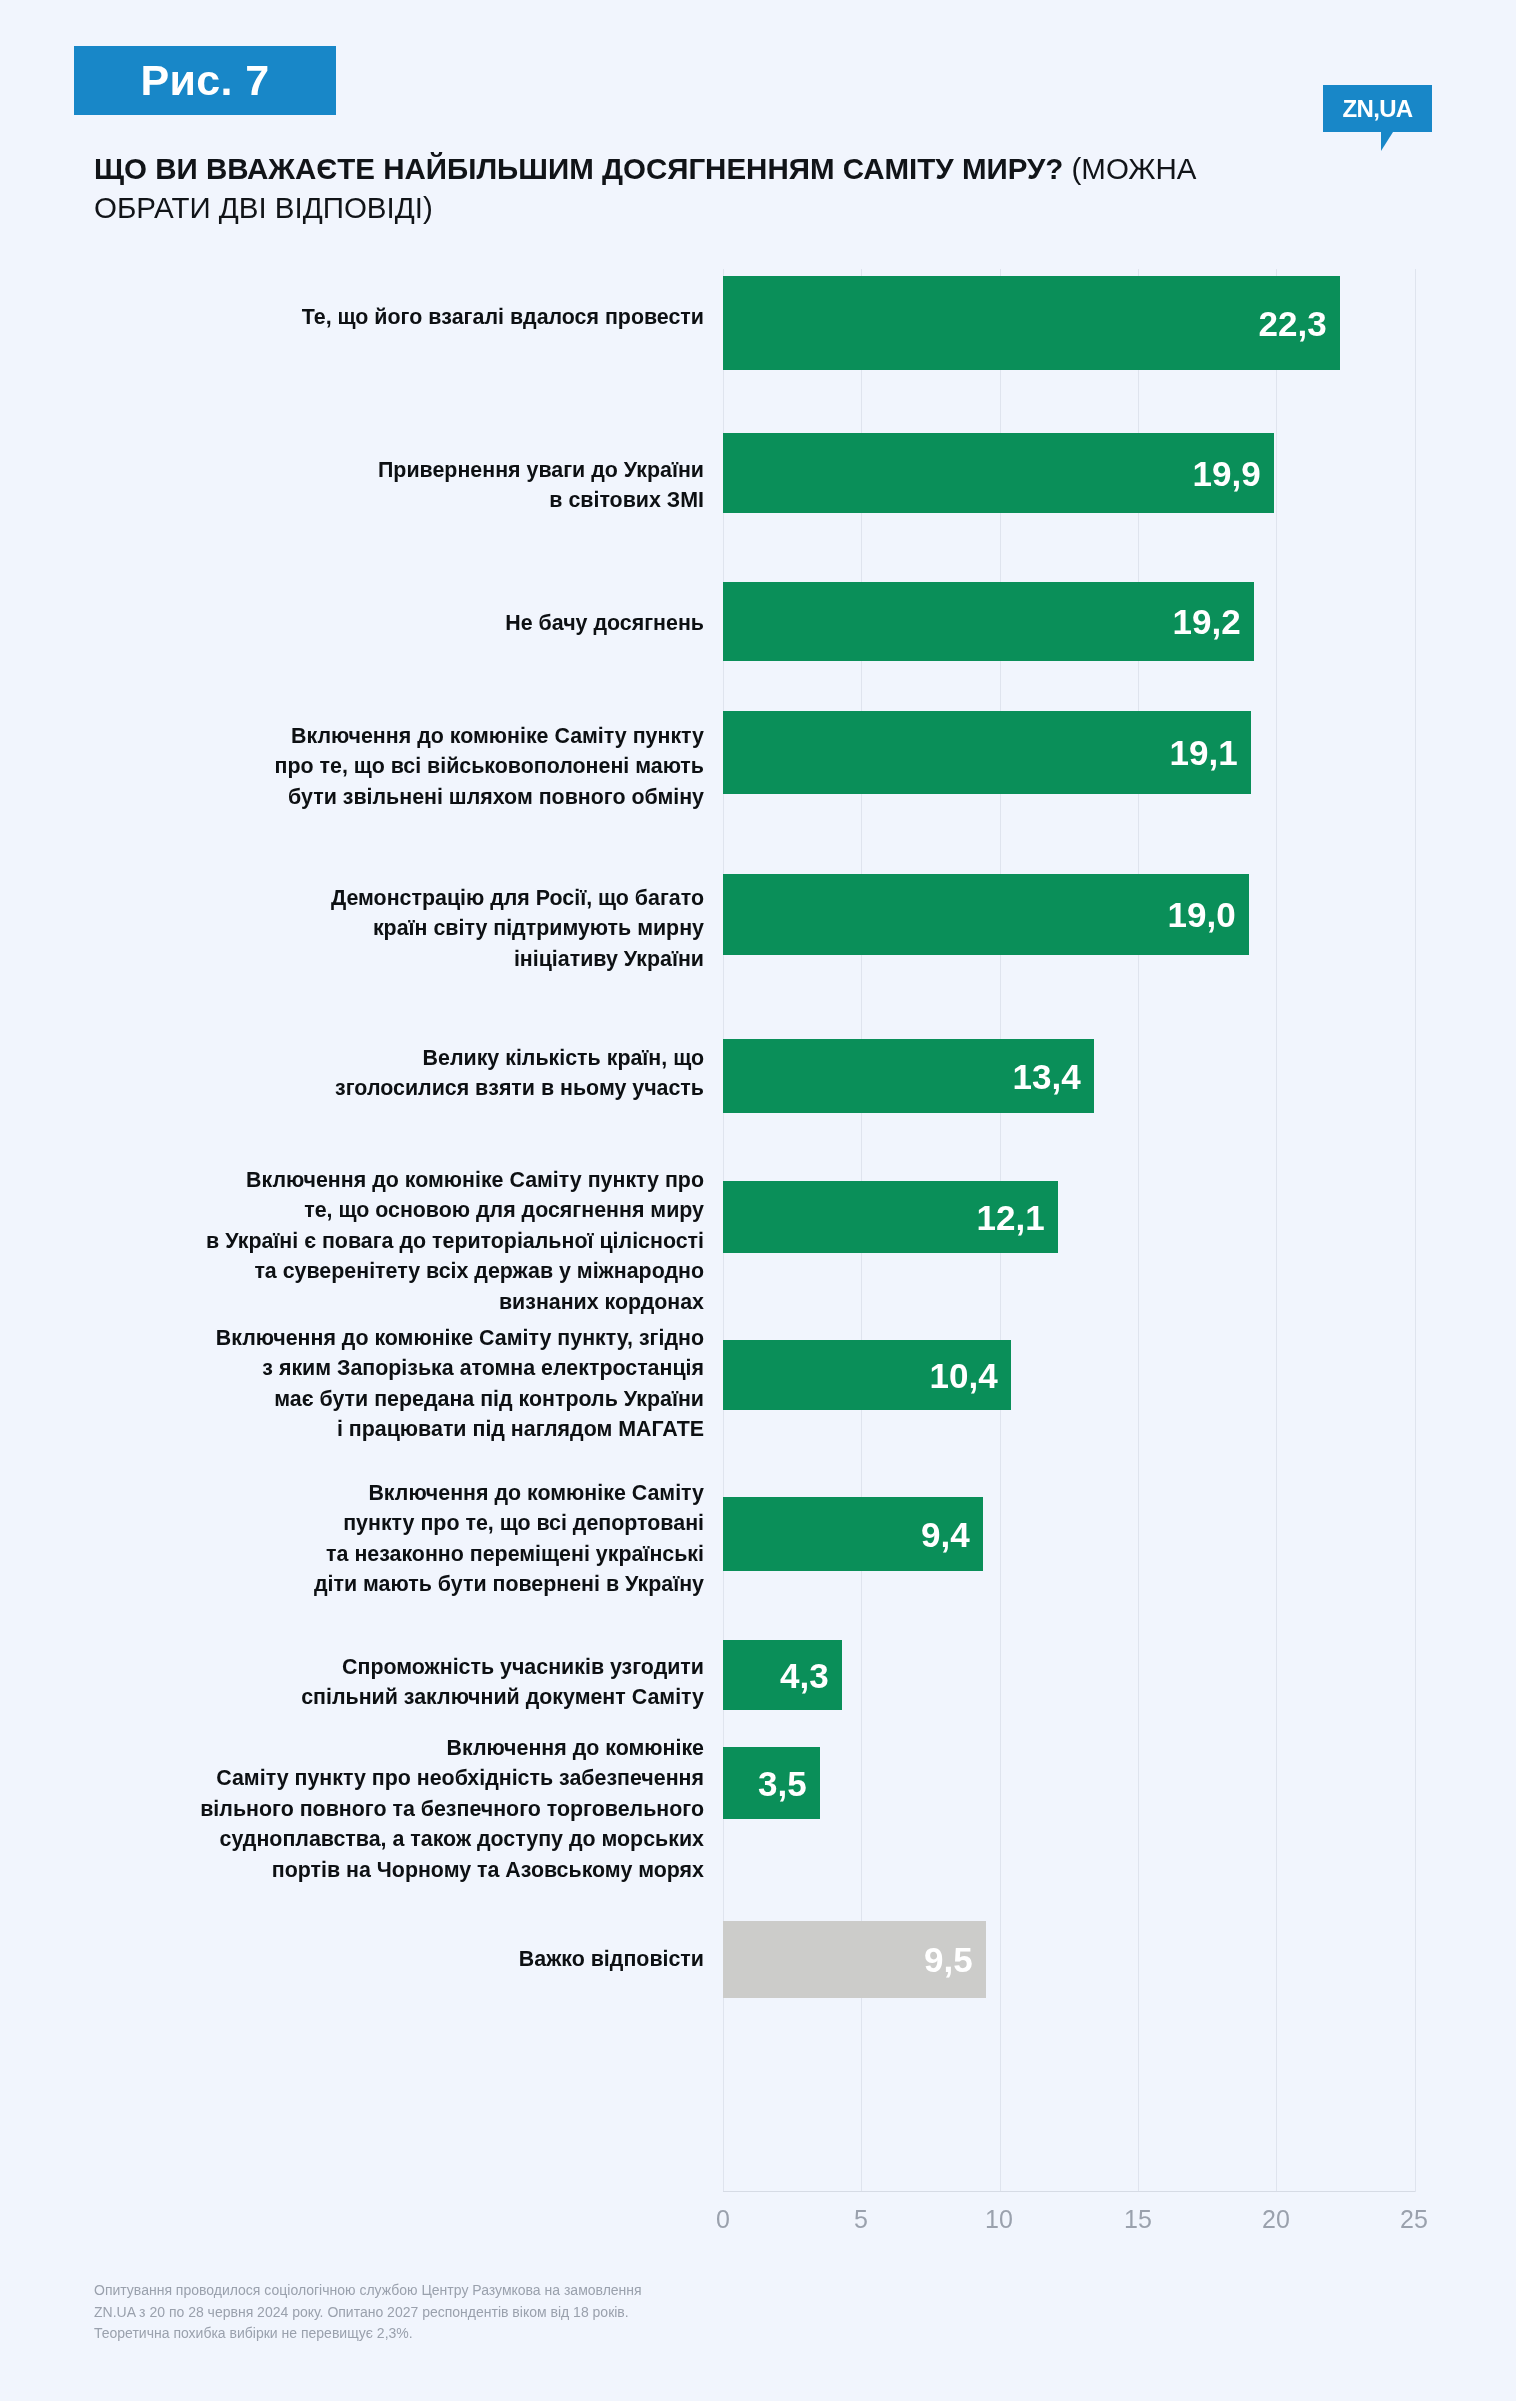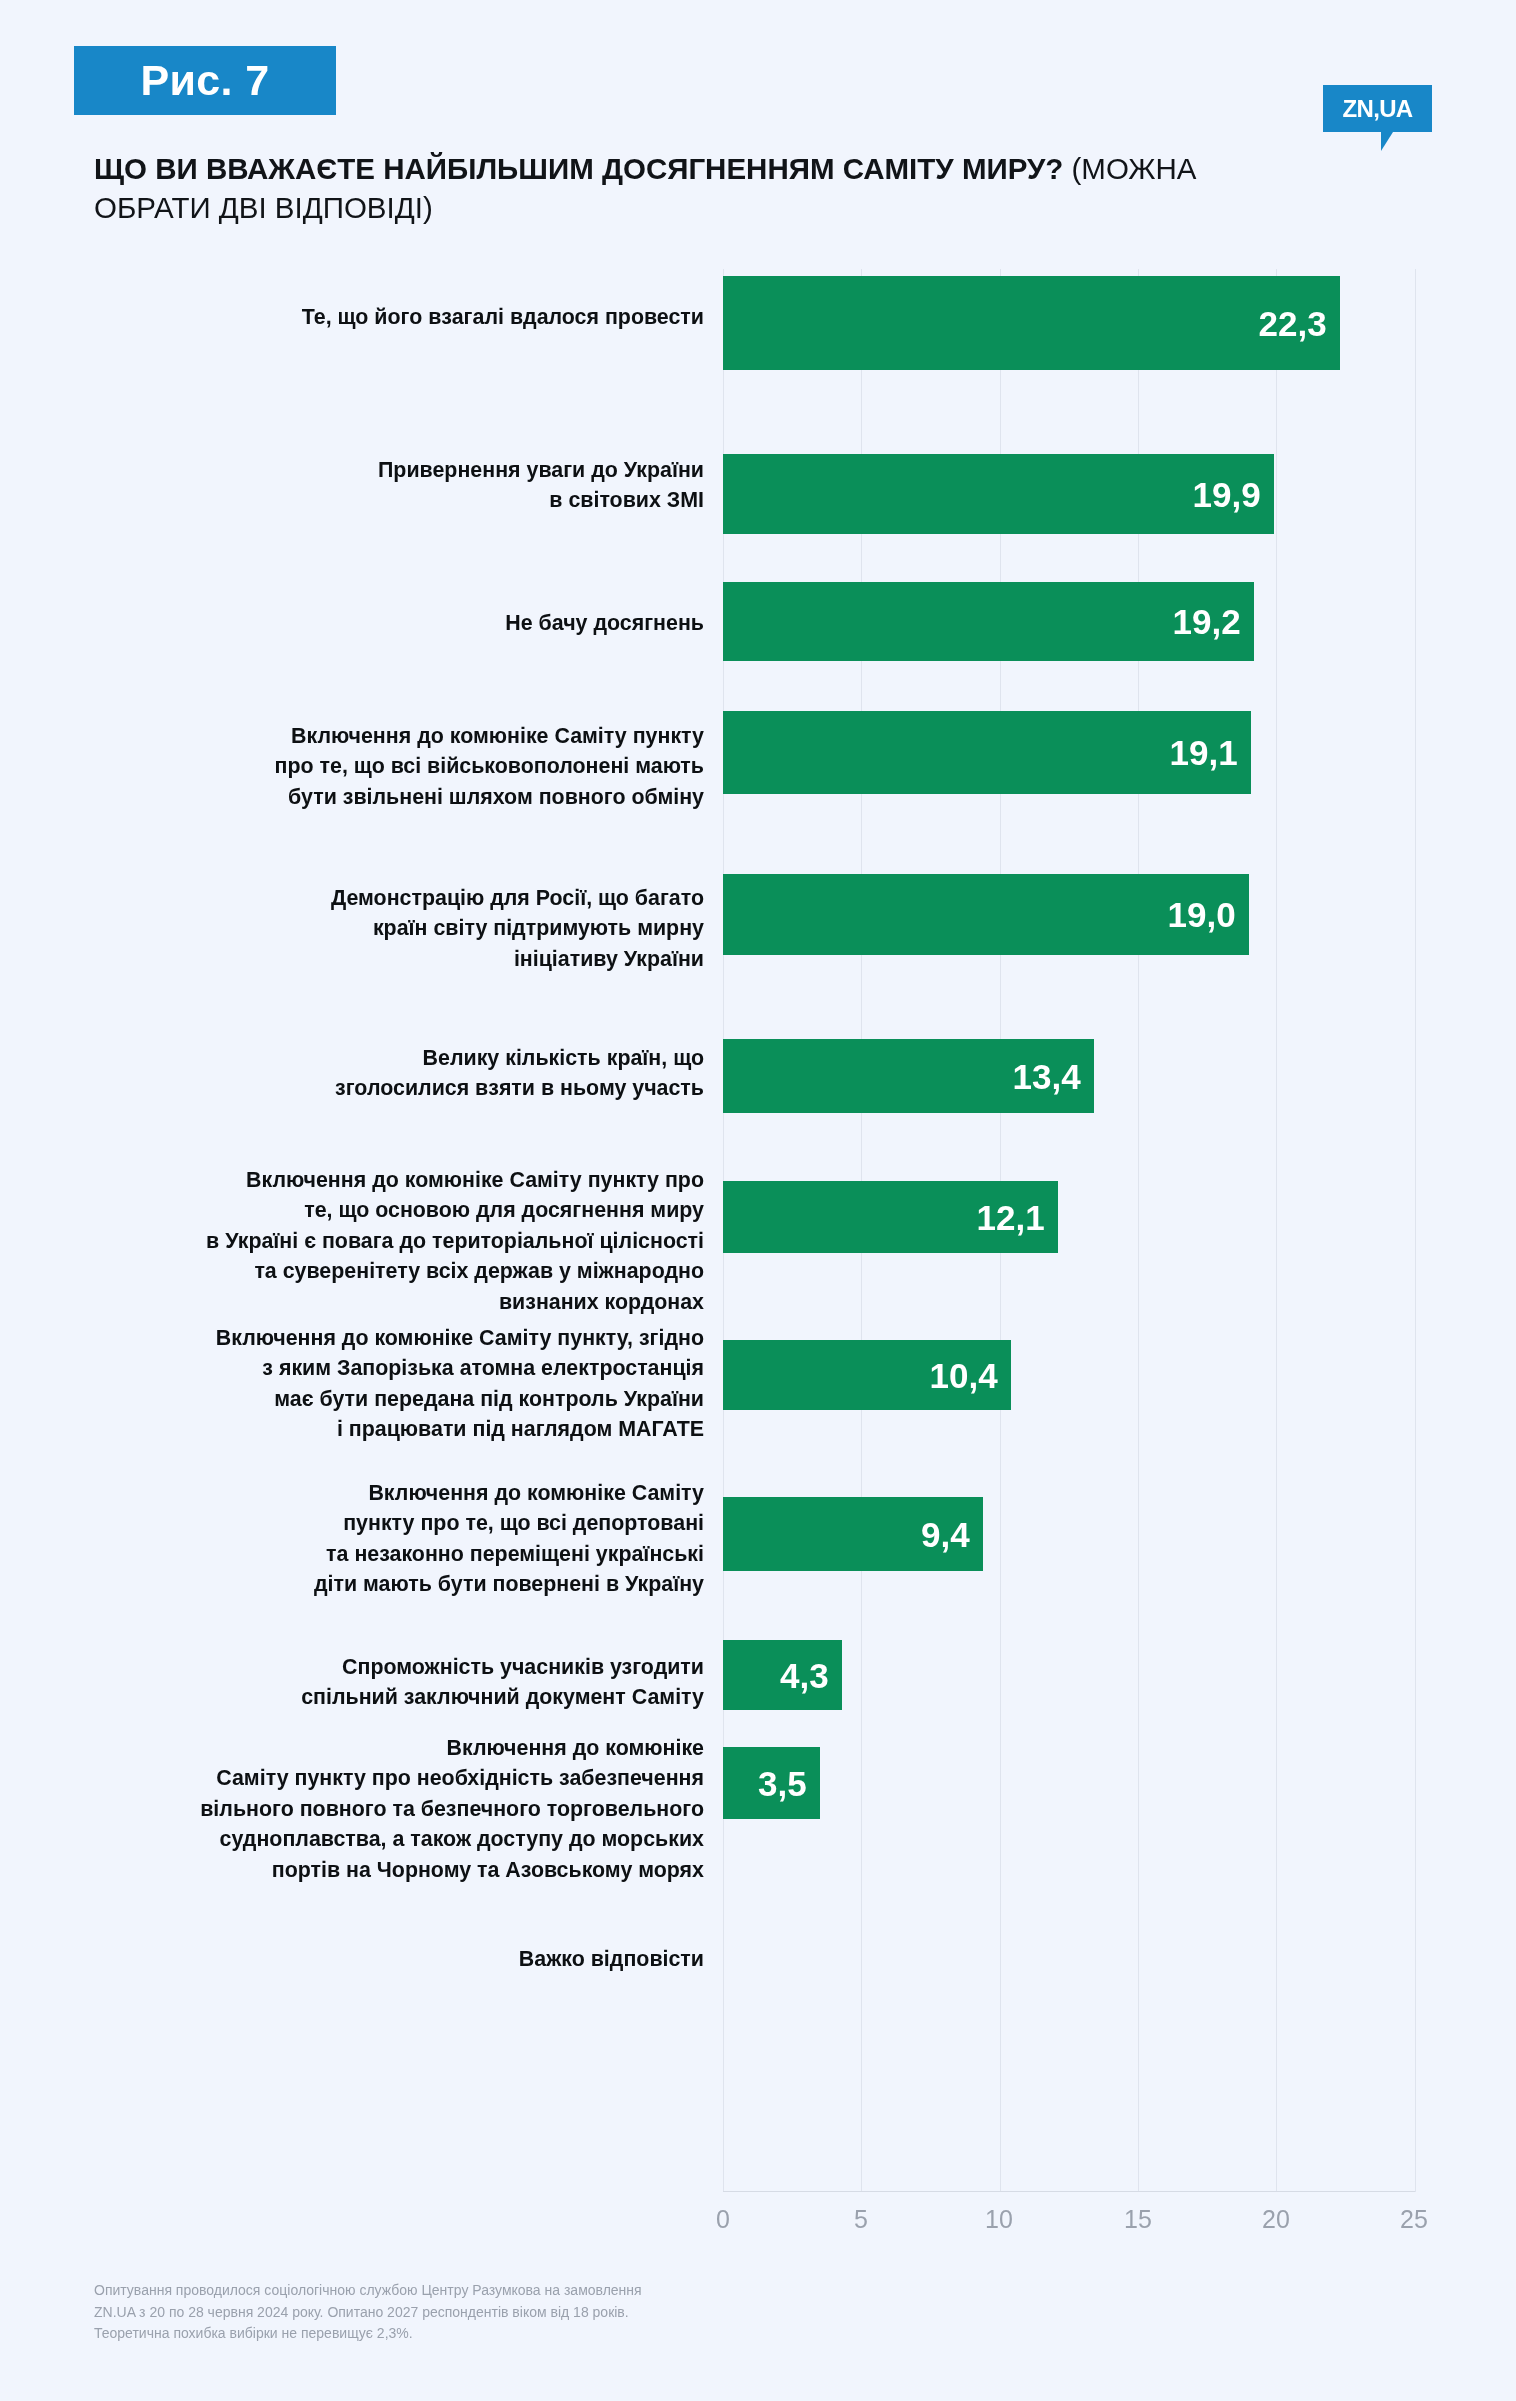--- a/index.html
+++ b/index.html
@@ -194,21 +194,21 @@
         <div class="gridline" style="left: 277px;"></div>
         <div class="gridline" style="left: 415px;"></div>
         <div class="gridline" style="left: 553px;"></div>
         <div class="gridline" style="left: 692px;"></div>
       </div>
     <div class="axis-baseline"></div>
     <div class="rows" id="bars-layer">
         <div class="bar green" style="top: 7.4px; height: 94px; width: 617px;">
           <span class="bar-value">22,3</span>
         </div>
-        <div class="bar green" style="top: 185px; height: 80px; width: 551px;">
+        <div class="bar green" style="top: 164px; height: 80px; width: 551px;">
           <span class="bar-value">19,9</span>
         </div>
         <div class="bar green" style="top: 313px; height: 79px; width: 531px;">
           <span class="bar-value">19,2</span>
         </div>
         <div class="bar green" style="top: 442px; height: 83px; width: 528px;">
           <span class="bar-value">19,1</span>
         </div>
         <div class="bar green" style="top: 605px; height: 81px; width: 526px;">
           <span class="bar-value">19,0</span>
@@ -223,20 +223,23 @@
           <span class="bar-value">10,4</span>
         </div>
         <div class="bar green" style="top: 1228px; height: 74px; width: 260px;">
           <span class="bar-value">9,4</span>
         </div>
         <div class="bar green" style="top: 1371px; height: 70px; width: 119px;">
           <span class="bar-value">4,3</span>
         </div>
         <div class="bar green" style="top: 1478px; height: 72px; width: 97px;">
           <span class="bar-value">3,5</span>
+        </div>
+        <div class="bar gray" style="top: 1652px; height: 77px; width: 263px;">
+          <span class="bar-value">9,5</span>
         </div>
       </div>
   </div>
 
   <div id="labels-layer">
       <div class="cat-label" style="top: 302px;">Те, що його взагалі вдалося провести</div>
       <div class="cat-label" style="top: 455px;">Привернення уваги до України
 в світових ЗМІ</div>
       <div class="cat-label" style="top: 608px;">Не бачу досягнень</div>
       <div class="cat-label" style="top: 721px;">Включення до комюніке Саміту пункту

